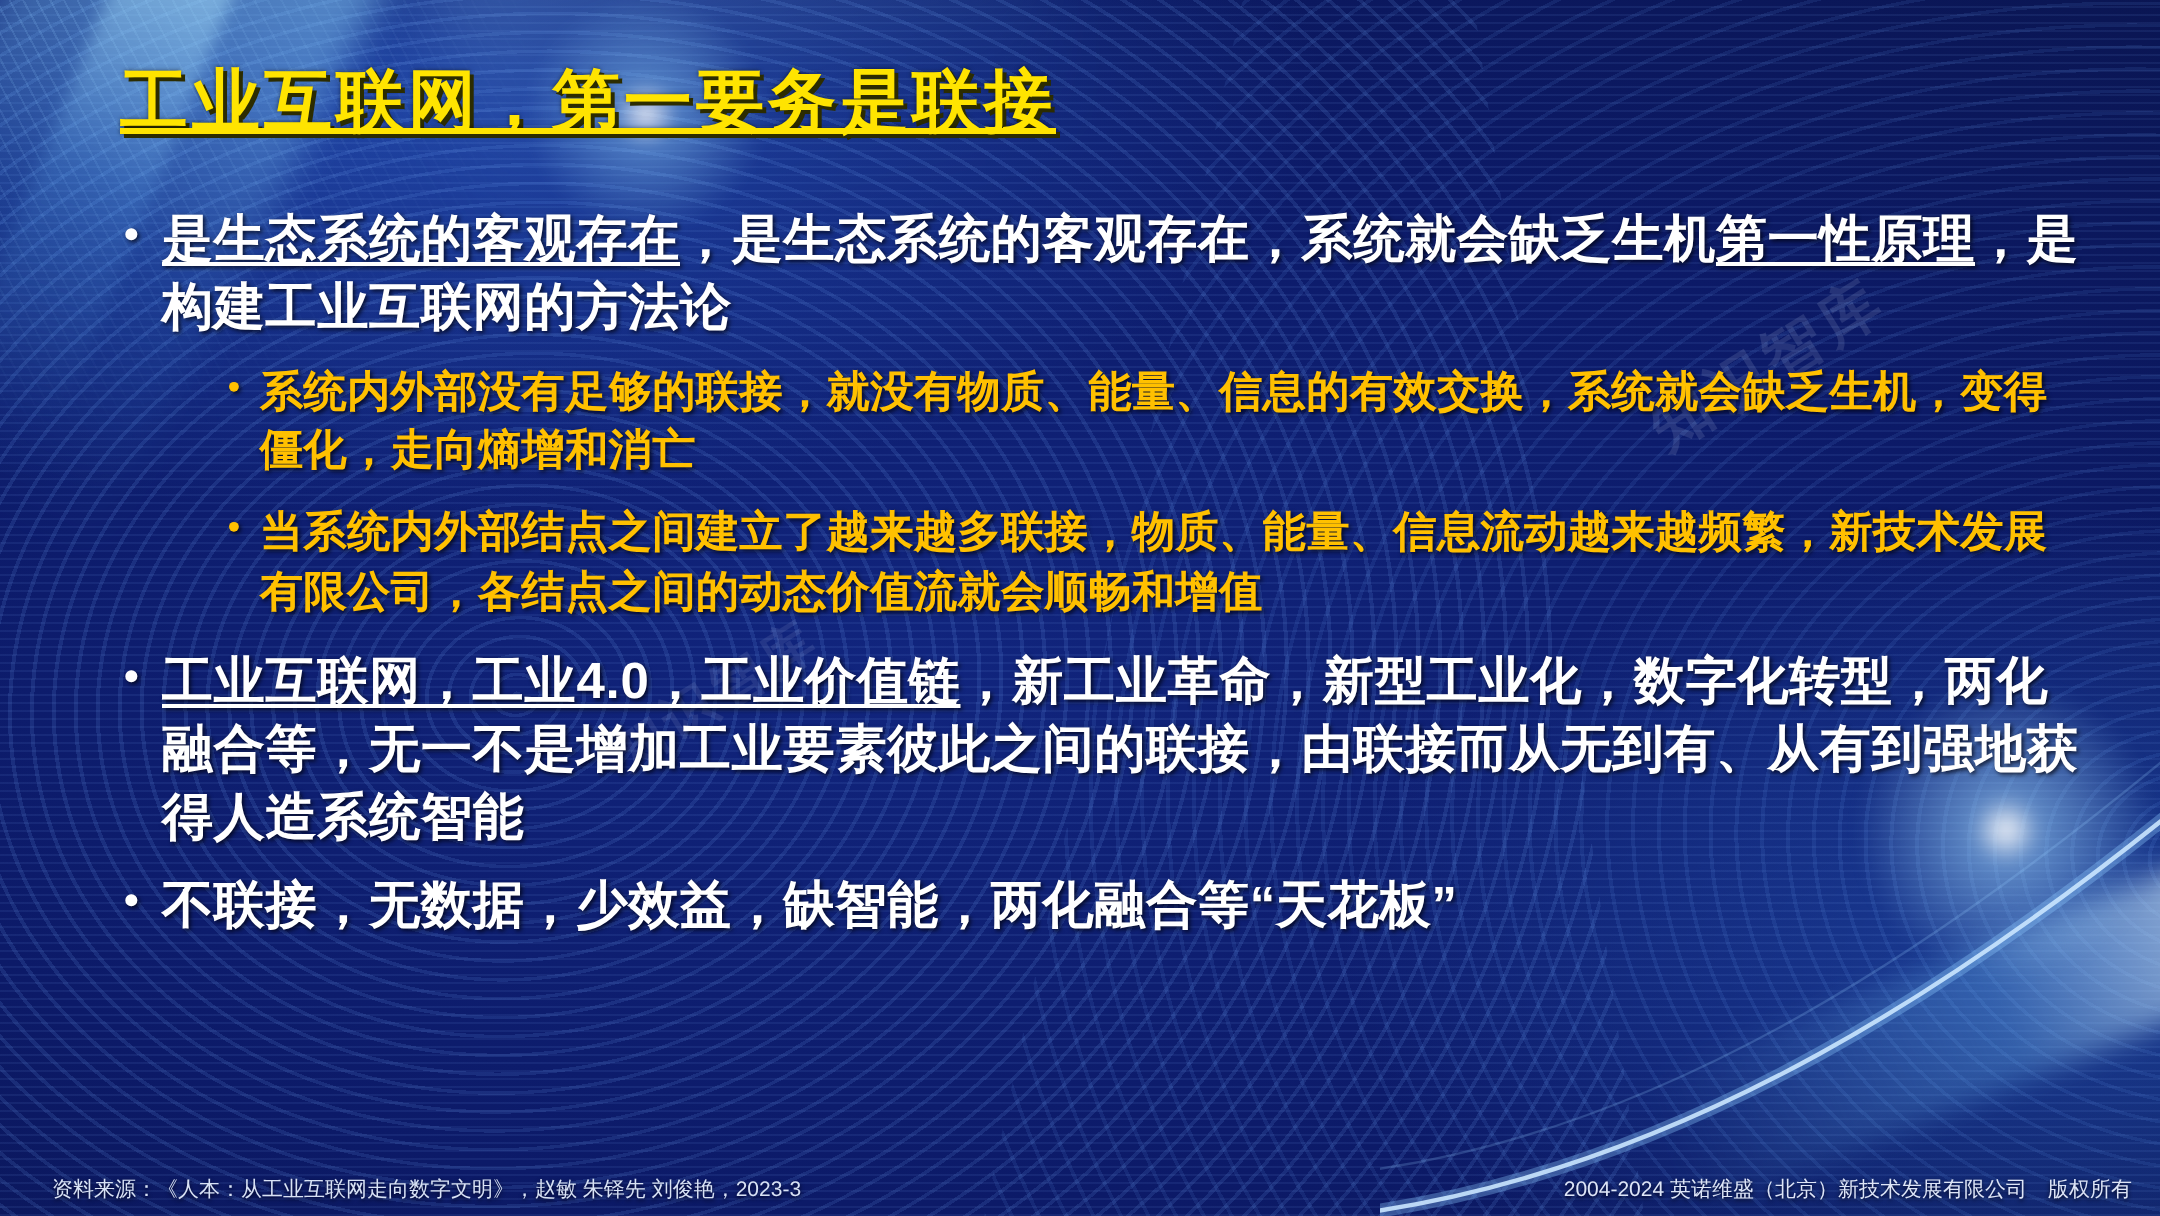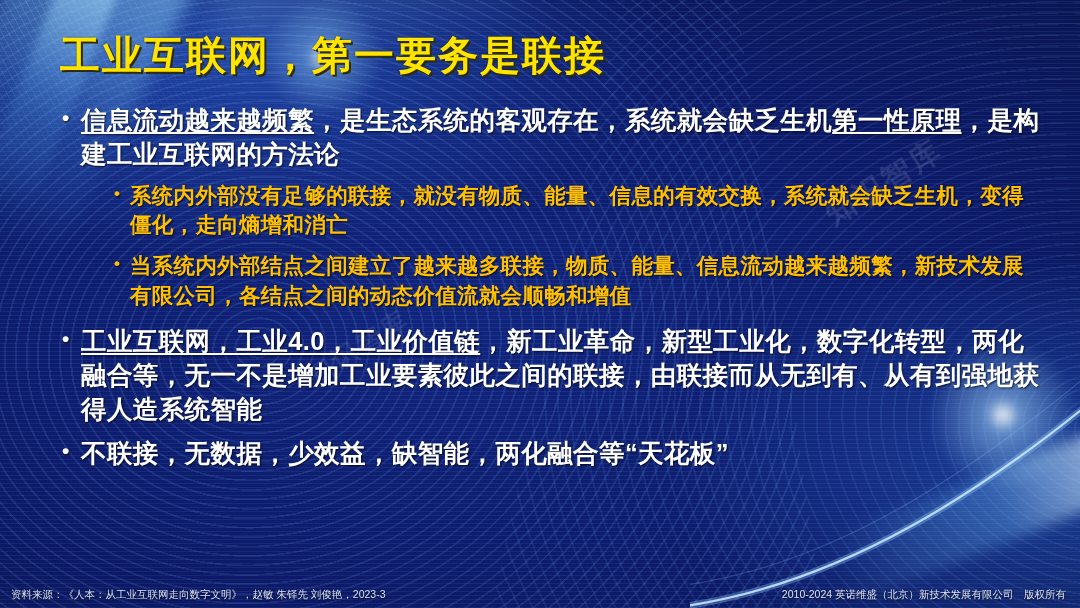--- a/index.html
+++ b/index.html
@@ -114,24 +114,25 @@
     user-select:none;
   }
   .wm-a { right:130px; top:162px; }
   .wm-b { left:300px; top:330px; font-size:26px; color:rgba(215,230,255,.10); }
 
   
   .content { position:relative; z-index:5; }
 
   .title {
     position:absolute; left:60px; top:28px;
-    font-size:40px; font-weight:bold; color:#ffe400;
+    font-size:34px; font-weight:bold; color:#ffe400;
     letter-spacing:2px;
     text-shadow:2px 2px 0 #2c2c00, 0 0 2px rgba(0,0,0,.55);
     white-space:nowrap;
+    text-decoration:underline;
   }
 
   .bullets { position:absolute; left:62px; top:104px; width:980px; }
 
   .lvl1 {
     display:flex; align-items:flex-start;
     color:#ffffff;
     font-size:25.5px; font-weight:bold;
     line-height:1.33;
     letter-spacing:.4px;
@@ -158,21 +159,21 @@
   .b2 { margin-bottom:12px; }
   .b3 { margin-bottom:14px; }
   .b4 { margin-bottom:11px; }
 
   
   .footer-bar {
     position:absolute; left:0; right:0; bottom:0; height:28px;
     z-index:6;
   }
   .foot-left {
-    position:absolute; left:11px; bottom:6px;
+    position:absolute; left:26px; bottom:6px;
     font-size:10.5px; color:#d8e2f5; white-space:nowrap;
     text-shadow:0 1px 2px rgba(0,0,20,.9);
   }
   .foot-right {
     position:absolute; right:14px; bottom:6px;
     font-size:10.5px; color:#dde5f7; white-space:nowrap;
     text-shadow:0 1px 2px rgba(0,0,20,.9);
   }
 </style>
 </head>
@@ -202,21 +203,21 @@
   <div class="watermark wm-b">知识智库</div>
 
   <div class="content">
 
     <div class="title">工业互联网，第一要务是联接</div>
 
     <div class="bullets">
 
       <div class="lvl1 b1">
         <span class="dot">•</span>
-        <span class="txt"><span class="u">信息流动越来越频繁</span><span>，是生态系统的客观存在，系统就会缺乏生机</span><span class="u">第一性原理</span><span>，是构建工业互联网的方法论</span></span>
+        <span class="txt"><span class="u">是生态系统的客观存在</span><span>，是生态系统的客观存在，系统就会缺乏生机</span><span class="u">第一性原理</span><span>，是构建工业互联网的方法论</span></span>
       </div>
 
       <div class="lvl2 b2">
         <span class="dot">•</span>
         <span class="txt">系统内外部没有足够的联接，就没有物质、能量、信息的有效交换，系统就会缺乏生机，变得僵化，走向熵增和消亡</span>
       </div>
 
       <div class="lvl2 b3">
         <span class="dot">•</span>
         <span class="txt">当系统内外部结点之间建立了越来越多联接，物质、能量、信息流动越来越频繁，新技术发展有限公司，各结点之间的动态价值流就会顺畅和增值</span>
@@ -230,16 +231,16 @@
       <div class="lvl1">
         <span class="dot">•</span>
         <span class="txt">不联接，无数据，少效益，缺智能，两化融合等“天花板”</span>
       </div>
 
     </div>
   </div>
 
   <div class="footer-bar">
     <div class="foot-left">资料来源：《人本：从工业互联网走向数字文明》，赵敏 朱铎先 刘俊艳，2023-3</div>
-    <div class="foot-right">2010-2024 英诺维盛（北京）新技术发展有限公司　版权所有</div>
+    <div class="foot-right">2004-2024 英诺维盛（北京）新技术发展有限公司　版权所有</div>
   </div>
 
 </div>
 
 </body></html>

